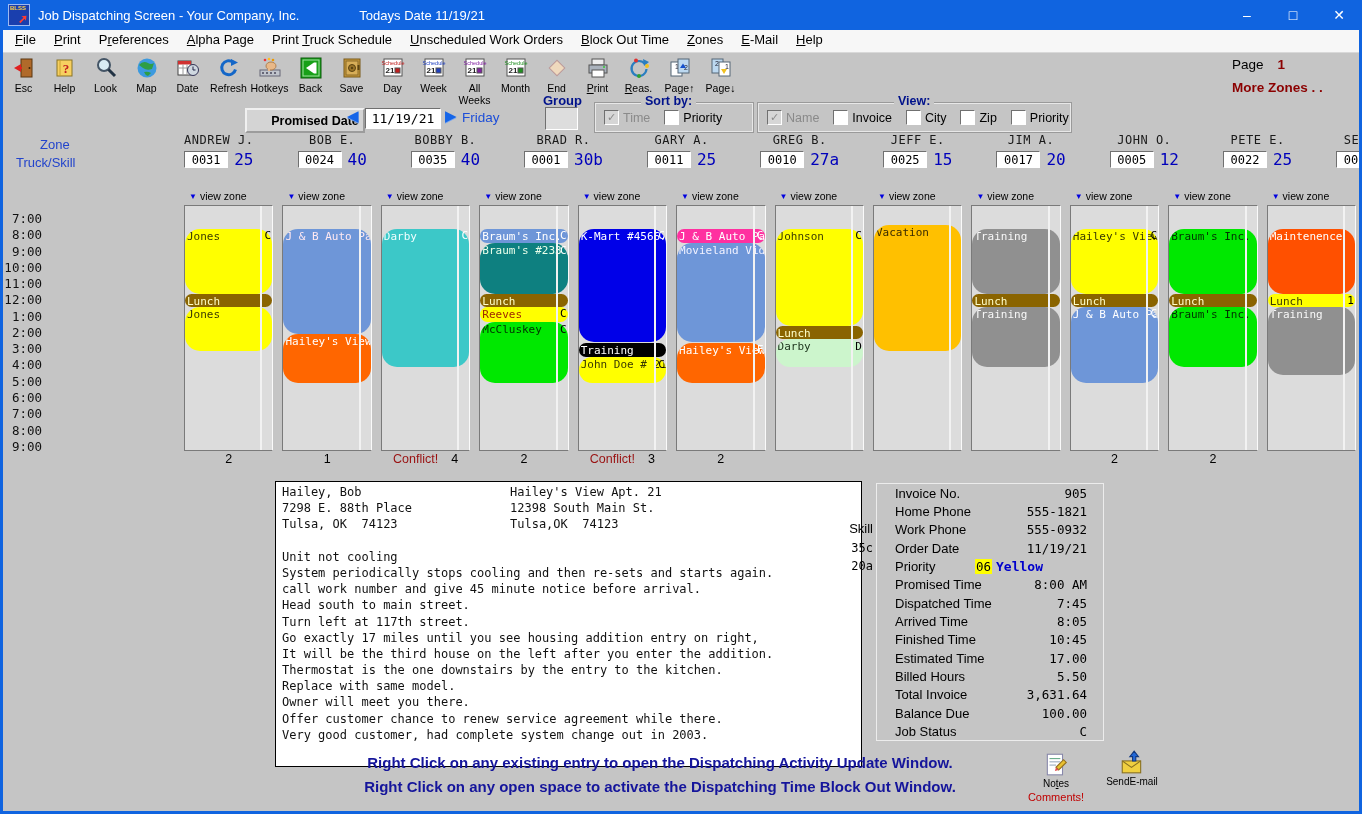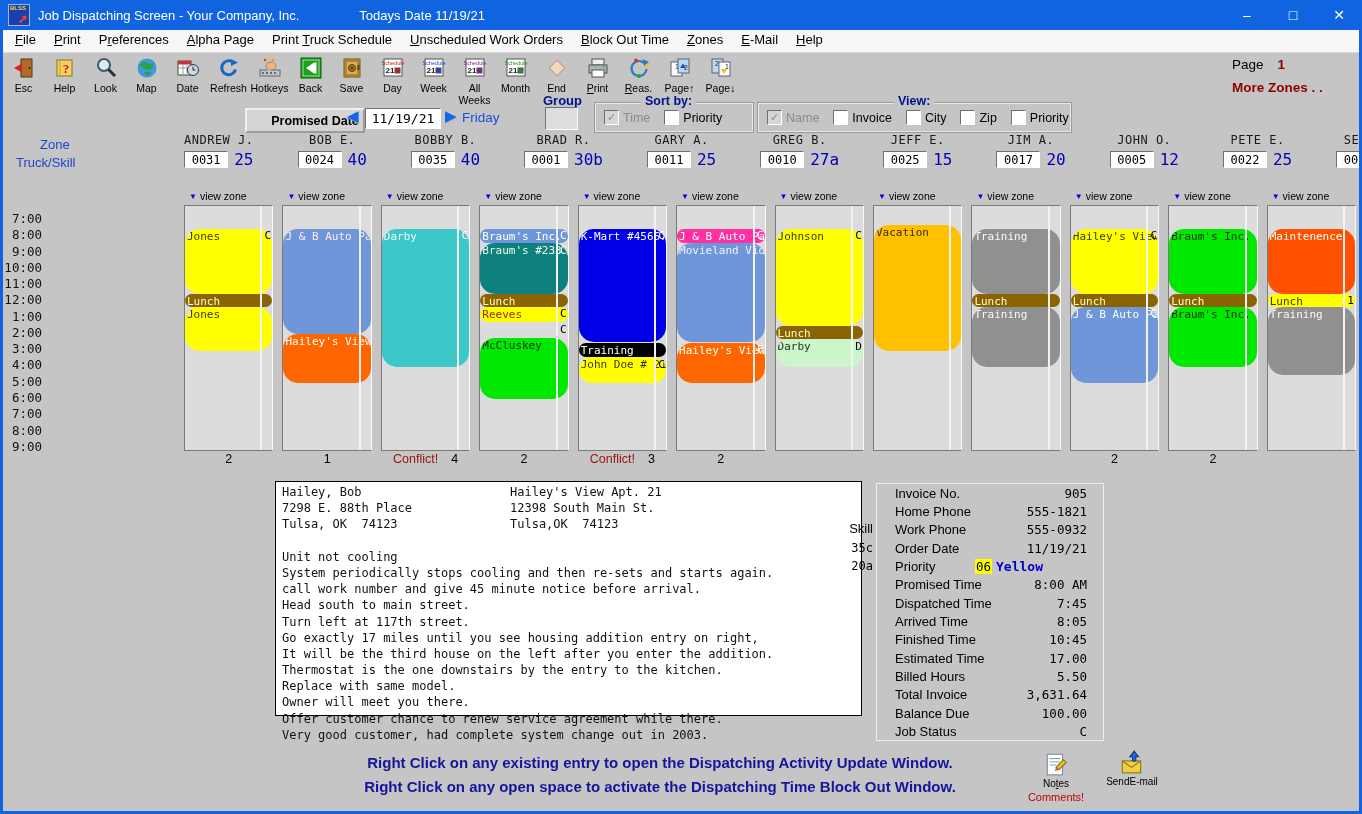--- a/index.html
+++ b/index.html
@@ -74,21 +74,21 @@
   .gutterline{position:absolute;right:10px;top:0;bottom:0;width:2px;background:#F2F2F2;z-index:4;}
   .block{position:absolute;left:0;right:0;overflow:hidden;font-family:"DejaVu Sans Mono",monospace;
          font-size:11px;line-height:13px;padding:1px 0 0 2px;box-sizing:border-box;white-space:nowrap;z-index:2;border-radius:15px;}
   .blk-letter{position:absolute;right:0;top:1px;width:9px;text-align:center;font-family:"DejaVu Sans Mono",monospace;
               font-size:11px;z-index:6;}
   
   .ann-row{top:452px;height:16px;font-size:12.5px;color:#000;}
   .ann-cell{flex:1;text-align:center;white-space:nowrap;}
   .ann-cell .conf{color:#991111;margin-right:13px;}
   
-  .detail{position:absolute;left:275px;top:481px;width:587px;height:235px;background:#fff;border:1px solid #000;
+  .detail{position:absolute;left:275px;top:481px;width:587px;height:286px;background:#fff;border:1px solid #000;
           font-family:"DejaVu Sans Mono",monospace;font-size:12px;color:#111;padding:3px 0 0 6px;box-sizing:border-box;}
   .d-line{height:16.2px;white-space:pre;display:flex;}
   .d-left{width:228px;flex:0 0 auto;}
   
   .info{position:absolute;left:876px;top:483px;width:228px;height:258px;border:1px solid #ececec;box-sizing:border-box;}
   .i-row{height:18.35px;display:flex;align-items:center;font-size:13px;color:#000;}
   .i-label{padding-left:18px;flex:1;white-space:nowrap;}
   .i-value{font-family:"DejaVu Sans Mono",monospace;font-size:12.5px;text-align:right;padding-right:16px;white-space:pre;}
   .pr-badge{background:#FFFF00;font-family:"DejaVu Sans Mono",monospace;padding:0 1px;}
   .pr-color{color:#0000CC;font-weight:bold;margin-left:4px;font-size:13px;}
@@ -516,21 +516,21 @@
     </div>
     <div class="column">
       <span class="blk-letter" style="color: rgb(255, 255, 255); top: 23.1px;">C</span>
       <div class="block" style="top: 22.6px; height: 14.6px; background: rgb(110, 150, 216); color: rgb(255, 255, 255);">Braum's Inc.</div>
       <span class="blk-letter" style="color: rgb(255, 255, 255); top: 37.7px;">C</span>
       <div class="block" style="top: 37.2px; height: 50.4px; background: rgb(14, 128, 128); color: rgb(234, 255, 234);">Braum's #233</div>
       <div class="block" style="top: 87.7px; height: 13px; background: rgb(138, 100, 0); color: rgb(255, 255, 200);">Lunch</div>
       <span class="blk-letter" style="color: rgb(0, 0, 0); top: 101.2px;">C</span>
       <div class="block" style="top: 100.7px; height: 15.5px; background: rgb(255, 255, 0); color: rgb(160, 40, 0);">Reeves</div>
       <span class="blk-letter" style="color: rgb(0, 0, 0); top: 116.7px;">C</span>
-      <div class="block" style="top: 116.2px; height: 61px; background: rgb(0, 232, 0); color: rgb(0, 48, 0); margin-top: 16px;">McCluskey</div>
+      <div class="block" style="top: 116.2px; height: 61px; background: rgb(0, 232, 0); color: rgb(0, 48, 0);">McCluskey</div>
       <div class="gutterline"></div>
     </div>
     <div class="column">
       <span class="blk-letter" style="color: rgb(255, 255, 255); top: 23.1px;">C</span>
       <div class="block" style="top: 22.6px; height: 113.9px; background: rgb(0, 0, 232); color: rgb(255, 255, 255);">K-Mart #45667</div>
       <div class="block" style="top: 136.5px; height: 14.6px; background: rgb(0, 0, 0); color: rgb(255, 255, 255);">Training</div>
       <span class="blk-letter" style="color: rgb(0, 0, 0); top: 151.6px;">C</span>
       <div class="block" style="top: 151.1px; height: 26px; background: rgb(255, 255, 0); color: rgb(58, 58, 0);">John Doe # 21</div>
       <div class="gutterline"></div>
     </div>

